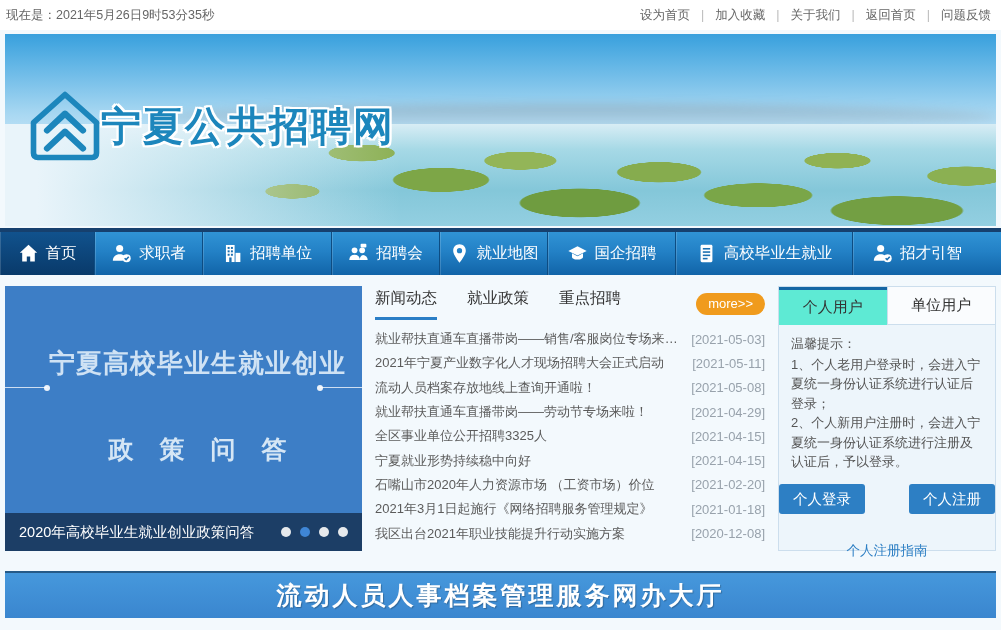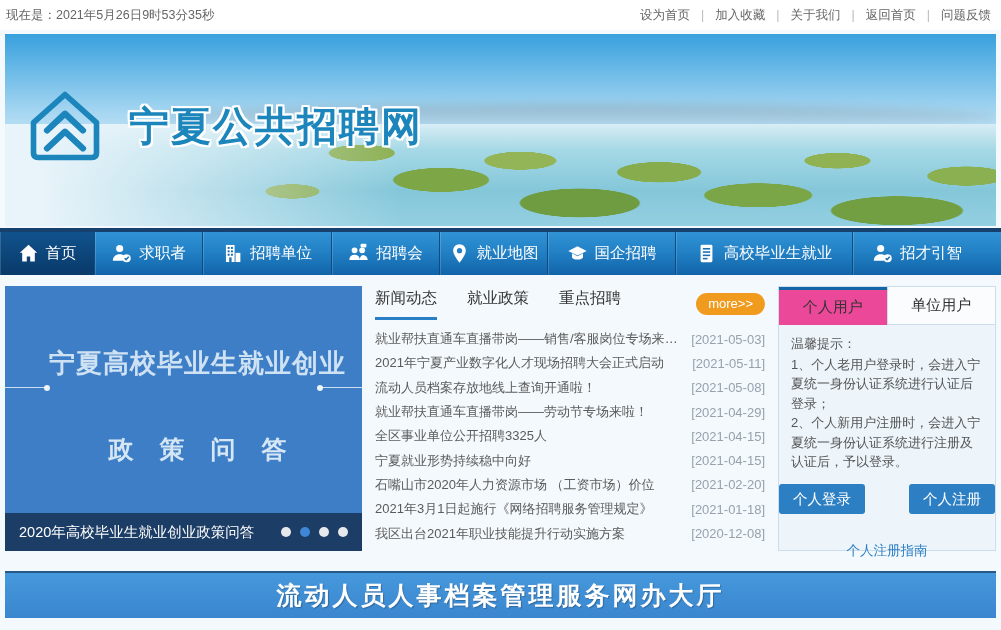--- a/index.html
+++ b/index.html
@@ -27,21 +27,21 @@
       radial-gradient(ellipse 60px 15px at 52% 66%, #93b558 59%, transparent 61%),
       radial-gradient(ellipse 100px 24px at 58% 88%, #6f9c40 59%, transparent 61%),
       radial-gradient(ellipse 70px 17px at 66% 72%, #86ac4e 59%, transparent 61%),
       radial-gradient(ellipse 90px 20px at 76% 84%, #7aa648 59%, transparent 61%),
       radial-gradient(ellipse 55px 13px at 84% 66%, #90b253 59%, transparent 61%),
       radial-gradient(ellipse 110px 24px at 90% 92%, #739f43 59%, transparent 61%),
       radial-gradient(ellipse 45px 12px at 29% 82%, #85aa4c 59%, transparent 61%),
       radial-gradient(ellipse 65px 16px at 97% 74%, #8bb052 59%, transparent 61%); }
   .water-fade { position:absolute; left:0; bottom:0; width:40%; height:102px;
                 background:linear-gradient(90deg,#e9f4fa 8%,rgba(233,244,250,0)); }
-  .logo { position:absolute; left:24px; top:56px; display:flex; align-items:center; gap:28px; cursor:pointer; }
+  .logo { position:absolute; left:24px; top:56px; display:flex; align-items:center; gap:0; cursor:pointer; }
   .logo-icon { width:72px; height:72px; display:flex; }
   .logo-icon svg { width:100%; height:100%; }
   .logo-text { font-size:40px; font-weight:bold; color:#1c86bc; letter-spacing:2px;
       text-shadow:2px 0 0 #fff,-2px 0 0 #fff,0 2px 0 #fff,0 -2px 0 #fff,
                   2px 2px 0 #fff,-2px -2px 0 #fff,2px -2px 0 #fff,-2px 2px 0 #fff; }
 
   
   .nav { display:flex; height:47px; border-top:4px solid #16406e;
          background:linear-gradient(180deg,#3093d5 0%,#2381c6 45%,#1164a8 100%); }
   .nav-item { display:flex; align-items:center; justify-content:center; gap:7px; color:#fff;
@@ -91,21 +91,21 @@
   .news-list { margin-top:7px; }
   .news-row { display:flex; justify-content:space-between; align-items:center; height:24.3px; font-size:13px; }
   .news-title { color:#5b5b5b; white-space:nowrap; overflow:hidden; text-overflow:ellipsis; cursor:pointer; }
   .news-date { color:#98a2ac; margin-left:10px; flex:none; }
 
   
   .login { flex:none; width:218px; height:265px; background:#edf5fb; border:1px solid #ccdeed; }
   .login-tabs { display:flex; height:38px; }
   .login-tab { flex:1; display:flex; align-items:center; justify-content:center;
                font-size:15px; color:#333; cursor:pointer; }
-  .login-tab.active { border-top:3px solid #1566a4; background:#ec4899; }
+  .login-tab.active { border-top:3px solid #1566a4; background:#5eead4; }
   .login-tab:not(.active) { background:#fafcfe; border-left:1px solid #ccdeed; border-bottom:1px solid #ccdeed; }
   .tips { padding:9px 12px 0; font-size:13px; color:#555; line-height:1.5; }
   .tips-title { margin-bottom:1px; }
   .login-buttons { display:flex; justify-content:space-between; gap:27px; margin-top:12px; }
   .btn { width:86px; height:30px; line-height:30px; text-align:center; border-radius:3px;
          background:var(--accent-blue,#2d7fc4); color:#fff; font-size:14.5px; cursor:pointer; }
   .guide { text-align:center; margin-top:28px; color:var(--accent-blue,#2d7fc4); font-size:13.5px; cursor:pointer; }
 
   
   .bottom-banner { margin:20px 5px 0; height:47px; border-top:2px solid #255a88;

